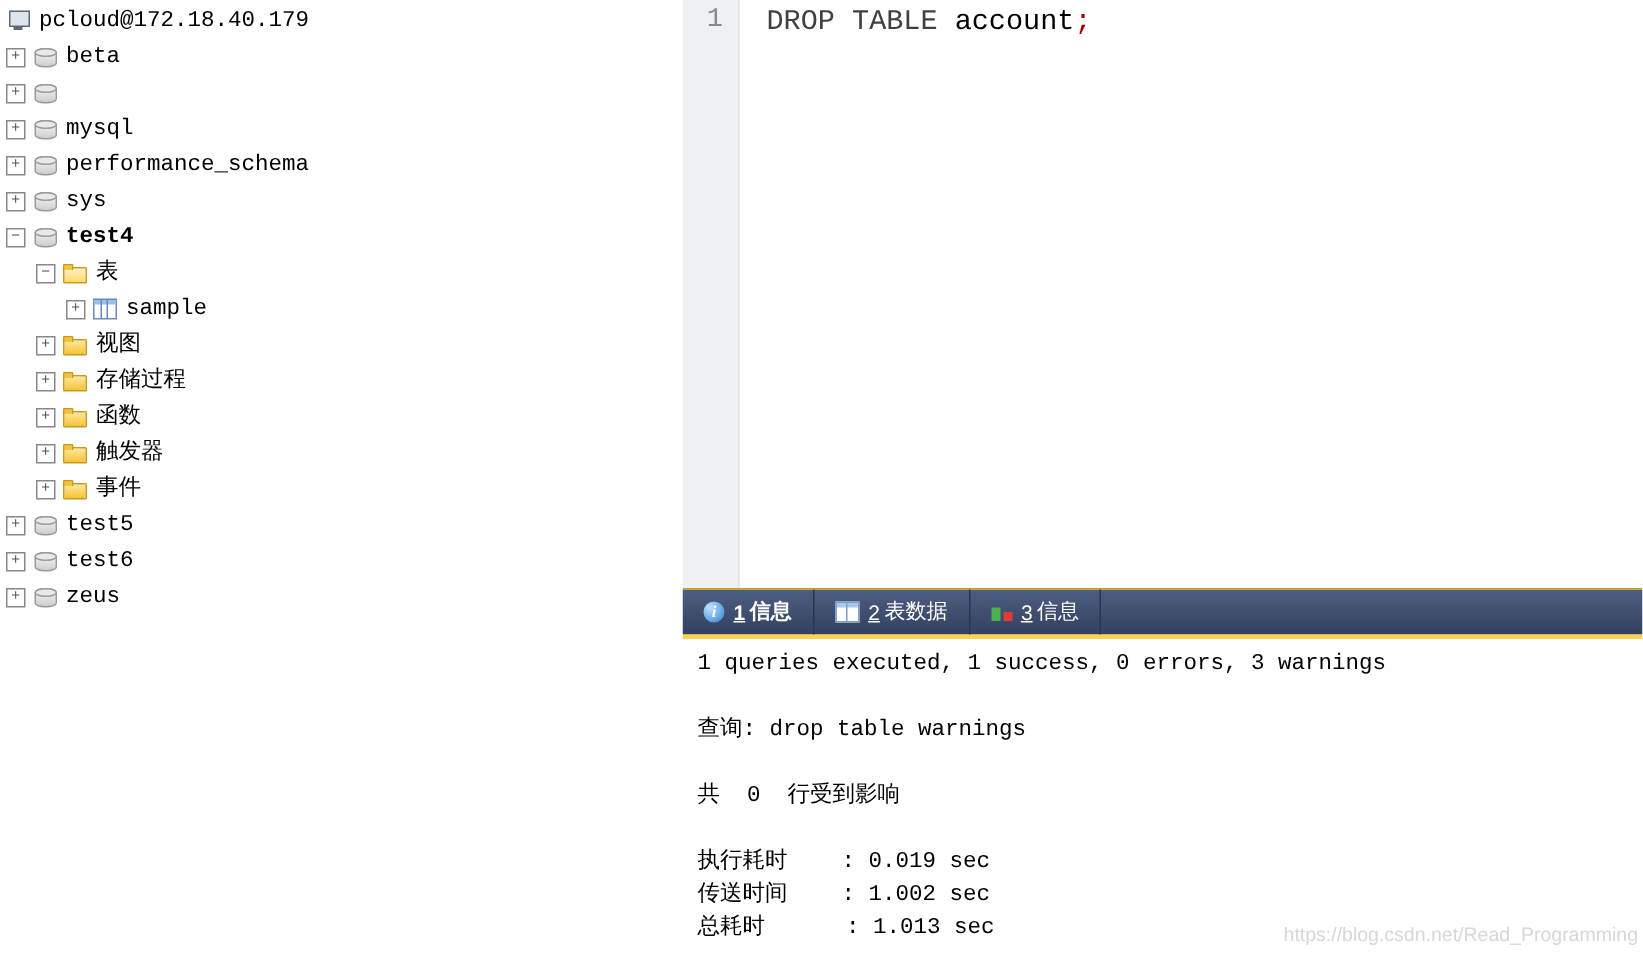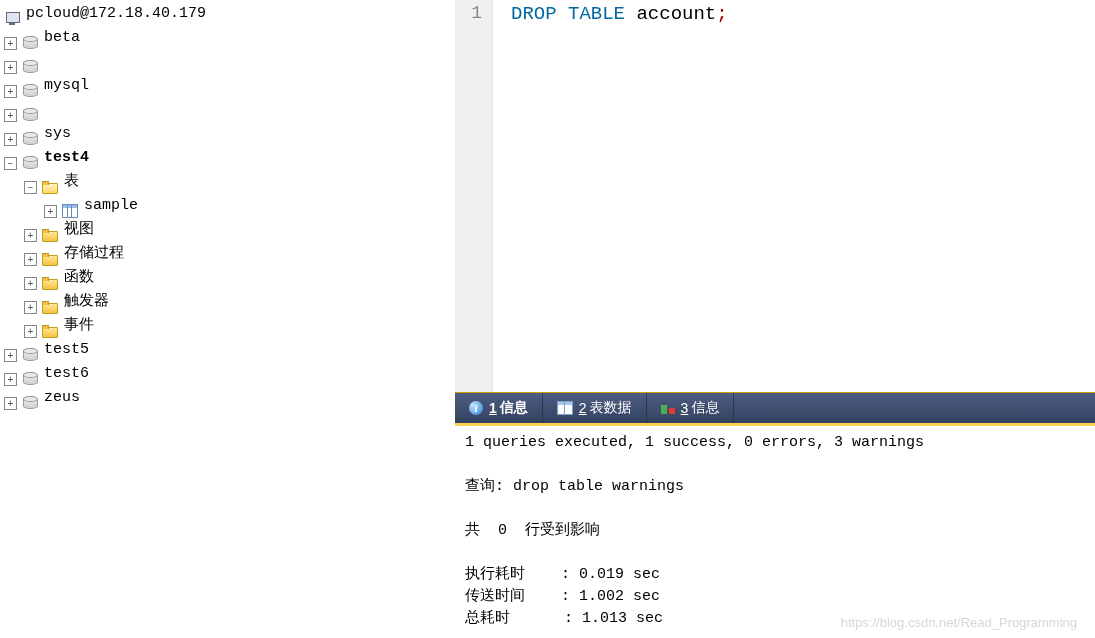--- a/index.html
+++ b/index.html
@@ -1,20 +1,20 @@
 <!DOCTYPE html>
 <html><head>
 <meta charset="utf-8">
 <style>
   html,body{margin:0;padding:0;height:100%;font-family:"Microsoft YaHei","SimSun",sans-serif;font-size:14px;color:#000;background:#fff}
   .app{display:flex;width:1095px;height:638px;overflow:hidden}
   
   .sidebar{width:455px;height:100%;border-right:0px;background:#fff;box-sizing:border-box;padding:2px 0 0 4px;position:relative}
   .tree{font-family:"Courier New",monospace;font-size:15px;line-height:24px}
-  .node{display:flex;align-items:flex-end;height:24px;white-space:nowrap}
+  .node{display:flex;align-items:center;height:24px;white-space:nowrap}
   .tog{width:11px;height:11px;border:1px solid #888;display:inline-flex;align-items:center;justify-content:center;font-size:10px;line-height:10px;color:#555;background:#fff;margin-right:5px;font-family:sans-serif;cursor:pointer}
   .indent{display:inline-block;width:20px}
   .node .label{padding:0 2px}
   .node.bold .label{font-weight:700}
   .ico{display:inline-block;margin-right:4px}
   
   .ico-server{width:16px;height:14px;position:relative}
   .ico-server::before{content:"";position:absolute;left:2px;top:0;width:12px;height:9px;border:1px solid #667;background:#dde6ef}
   .ico-server::after{content:"";position:absolute;left:5px;top:11px;width:6px;height:2px;background:#667}
   
@@ -28,39 +28,39 @@
   .ico-folder.open::before{background:linear-gradient(#fff2c4,#ffda6a)}
   
   .ico-table{width:14px;height:12px;position:relative;background:#fff;border:1px solid #6a8ab8}
   .ico-table::before{content:"";position:absolute;left:0;top:0;width:100%;height:3px;background:#9cbde6}
   .ico-table::after{content:"";position:absolute;left:4px;top:0;width:1px;height:100%;background:#6a8ab8;box-shadow:4px 0 #6a8ab8}
   
   .main{flex:1;display:flex;flex-direction:column;height:100%;min-width:0}
   .editor{flex:1;display:flex;background:#fff;min-height:0;overflow:hidden}
   .gutter{width:38px;background:#eef0f2;color:#888;text-align:right;padding:3px 10px 0 0;border-right:1px solid #e4e4e4;font-family:"Courier New",monospace;font-size:18px;box-sizing:border-box}
   .code{flex:1;padding:3px 0 0 18px;font-family:"Courier New",monospace;font-size:19px;white-space:pre}
-  .kw{color:#0369a1}
+  .kw{color:#404040}
   .punct{color:#a00000}
   
   .tabbar{height:30px;background:linear-gradient(#4e5e82,#33415f);border-top:1px solid #c9a100;border-bottom:3px solid #ffd24d;display:flex;align-items:stretch}
   .tab{display:flex;align-items:center;padding:0 14px;color:#fff;font-size:14px;border-right:1px solid #2a3650;cursor:pointer}
   .tab .num{text-decoration:underline;margin-right:3px}
   .tab .ico{margin-right:6px}
   .tab.active{color:#fff;font-weight:700}
   .ico-info{width:14px;height:14px;border-radius:50%;background:radial-gradient(circle at 30% 30%,#bfe3ff,#2b7fd4);position:relative}
   .ico-info::after{content:"i";position:absolute;left:0;top:0;width:100%;text-align:center;color:#fff;font:italic 700 11px/14px Georgia,serif}
   .ico-grid{width:14px;height:12px;background:#fff;border:1px solid #7da0c9;position:relative}
   .ico-grid::before{content:"";position:absolute;left:0;top:0;width:100%;height:3px;background:#a9c8ea}
   .ico-grid::after{content:"";position:absolute;left:6px;top:0;width:1px;height:100%;background:#7da0c9}
   .ico-profile{width:14px;height:12px;position:relative}
   .ico-profile::before{content:"";position:absolute;left:0;bottom:0;width:6px;height:9px;background:#4caf50}
   .ico-profile::after{content:"";position:absolute;right:0;bottom:0;width:6px;height:6px;background:#e53935}
   
   .output{height:200px;background:#fff;font-family:"NSimSun","Courier New",monospace;font-size:15px;line-height:22px;padding:6px 10px;white-space:pre;overflow:hidden;border-top:0;position:relative}
-  .watermark{position:absolute;right:18px;bottom:4px;color:#d7d7d7;font-family:sans-serif;font-size:13px;pointer-events:none}
+  .watermark{position:absolute;right:3px;bottom:4px;color:#d7d7d7;font-family:sans-serif;font-size:13px;pointer-events:none}
 </style>
 </head>
 <body>
 
 <div class="app">
 
   <div class="sidebar">
     <div class="tree">
 
       <div class="node">
@@ -78,20 +78,21 @@
           <span class="ico ico-db"></span>
         </div>
       <div class="node">
           <span class="tog">+</span>
           <span class="ico ico-db"></span>
           <span class="label">mysql</span>
         </div>
       <div class="node">
           <span class="tog">+</span>
           <span class="ico ico-db"></span>
+          <span class="label">performance_schema</span>
         </div>
       <div class="node">
           <span class="tog">+</span>
           <span class="ico ico-db"></span>
           <span class="label">sys</span>
         </div>
 
       <div class="node bold">
           <span class="tog">−</span>
           <span class="ico ico-db"></span>

